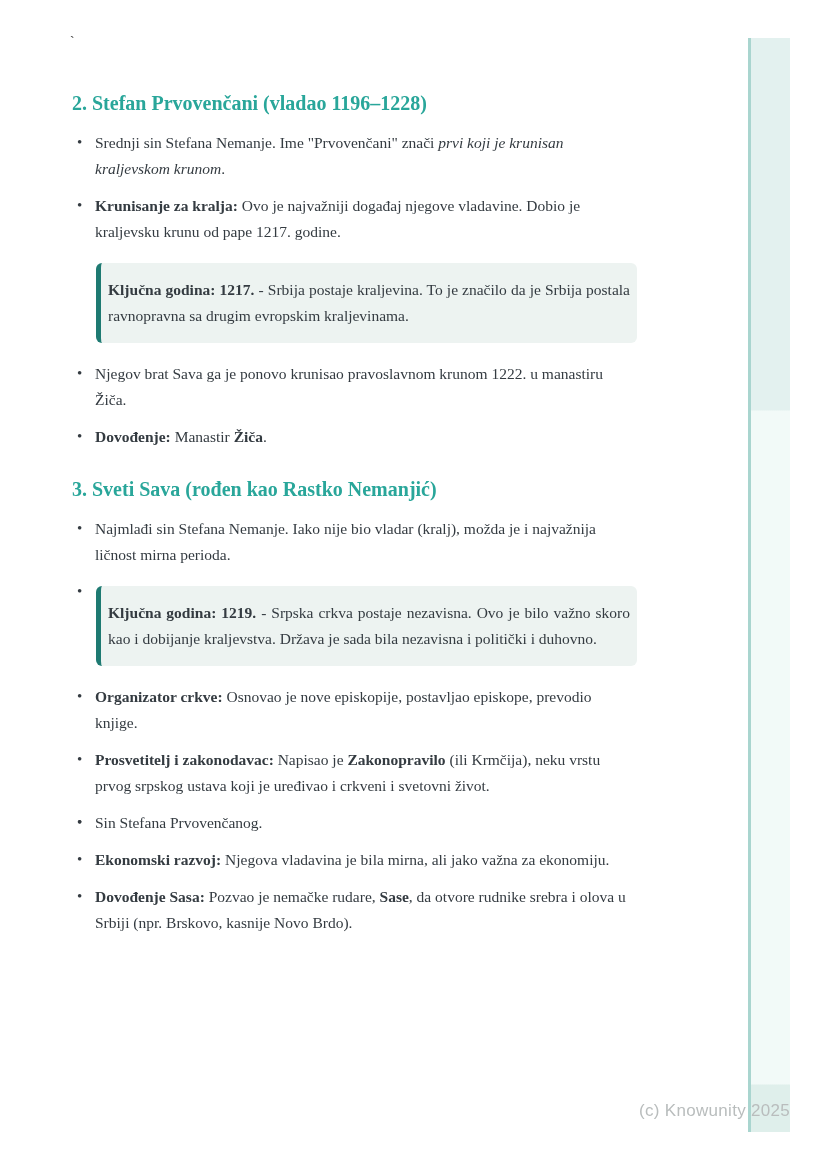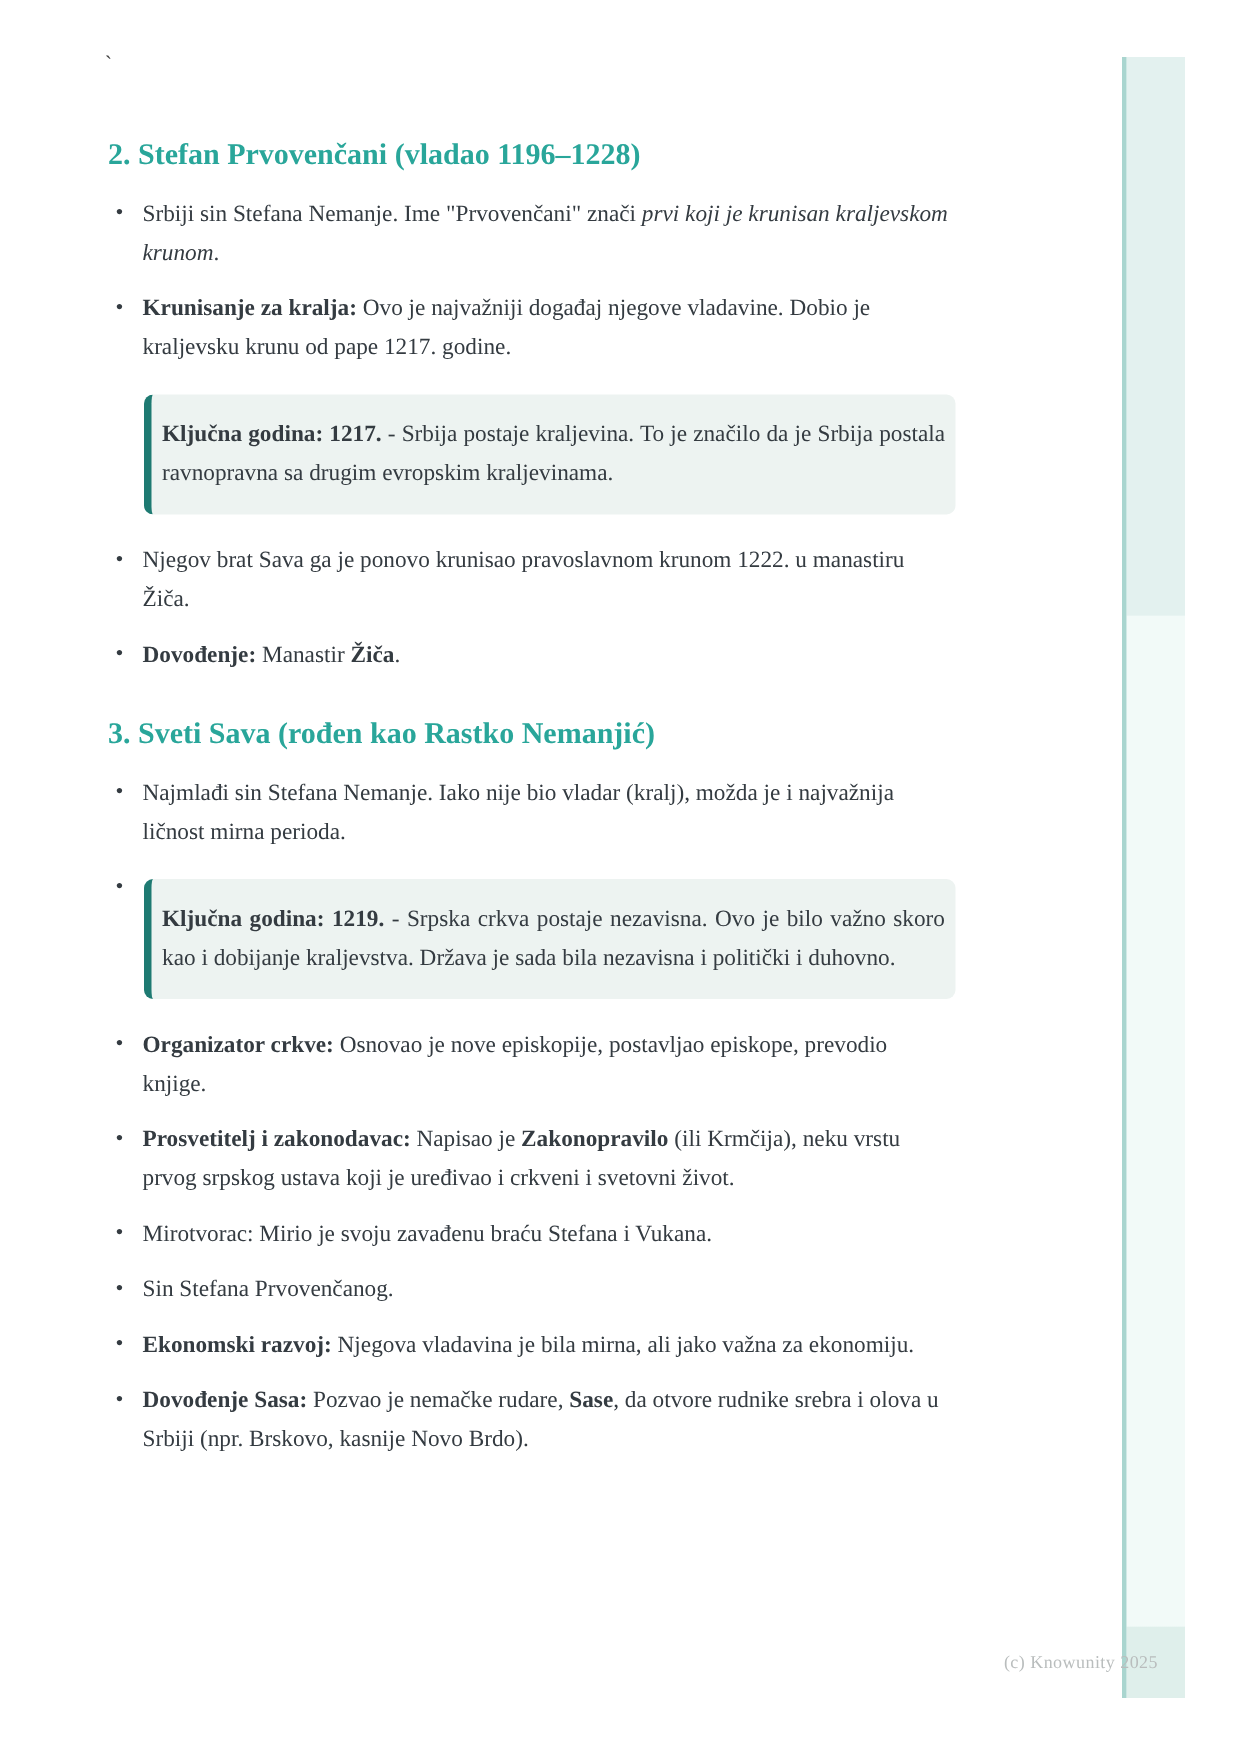--- a/index.html
+++ b/index.html
@@ -53,50 +53,50 @@
   .edge-band{
     position:absolute;left:748px;top:38px;width:42px;height:1094px;
     box-sizing:border-box;
     border-left:3px solid var(--band-edge);
     background:linear-gradient(to bottom,
       var(--band-top) 0px, var(--band-top) 372px,
       var(--band-mid) 373px, var(--band-mid) 1046px,
       var(--band-bottom) 1047px, var(--band-bottom) 100%);
   }
   .watermark{
-    position:absolute;top:1101px;right:56px;z-index:5;
-    font-size:12px;letter-spacing:0.3px;color:var(--watermark);font-family:Liberation Serif, serif;
+    position:absolute;top:1101px;right:38px;z-index:5;
+    font-size:17px;letter-spacing:0.3px;color:var(--watermark);
   }
 </style>
 </head>
 <body>
 
 <div class="page">
   <span class="stray-mark">`</span>
   <main class="content" id="content">
       <section class="section">
         <h2>2. Stefan Prvovenčani (vladao 1196–1228)</h2>
-        <div class="bullet"><span class="bullet-dot">•</span><span><span>Srbiji sin Stefana Nemanje. Ime "Prvovenčani" znači </span><i>prvi koji je krunisan kraljevskom krunom</i><span>.</span></span></div>
+        <div class="bullet"><span class="bullet-dot">•</span><span><span>Srednji sin Stefana Nemanje. Ime "Prvovenčani" znači </span><i>prvi koji je krunisan kraljevskom krunom</i><span>.</span></span></div>
         <div class="bullet"><span class="bullet-dot">•</span><span><b>Krunisanje za kralja:</b><span> Ovo je najvažniji događaj njegove vladavine. Dobio je kraljevsku krunu od pape 1217. godine.</span></span></div>
         <div class="callout">
           <p><b>Ključna godina: 1217.</b><span> - Srbija postaje kraljevina. To je značilo da je Srbija postala ravnopravna sa drugim evropskim kraljevinama.</span></p>
         </div>
         <div class="bullet"><span class="bullet-dot">•</span><span><span>Njegov brat Sava ga je ponovo krunisao pravoslavnom krunom 1222. u manastiru Žiča.</span></span></div>
         <div class="bullet"><span class="bullet-dot">•</span><span><b>Dovođenje:</b><span> Manastir </span><b>Žiča</b><span>.</span></span></div>
       </section>
       <section class="section">
         <h2>3. Sveti Sava (rođen kao Rastko Nemanjić)</h2>
         <div class="bullet"><span class="bullet-dot">•</span><span><span>Najmlađi sin Stefana Nemanje. Iako nije bio vladar (kralj), možda je i najvažnija ličnost mirna perioda.</span></span></div>
         <div class="bullet"><span class="bullet-dot">•</span></div>
         <div class="callout">
           <p><b>Ključna godina: 1219.</b><span> - Srpska crkva postaje nezavisna. Ovo je bilo važno skoro kao i dobijanje kraljevstva. Država je sada bila nezavisna i politički i duhovno.</span></p>
         </div>
         <div class="bullet"><span class="bullet-dot">•</span><span><b>Organizator crkve:</b><span> Osnovao je nove episkopije, postavljao episkope, prevodio knjige.</span></span></div>
         <div class="bullet"><span class="bullet-dot">•</span><span><b>Prosvetitelj i zakonodavac:</b><span> Napisao je </span><b>Zakonopravilo</b><span> (ili Krmčija), neku vrstu prvog srpskog ustava koji je uređivao i crkveni i svetovni život.</span></span></div>
-        <div class="bullet"><span class="bullet-dot">•</span><span><span>Mirotvorac: Mirio je svoju zavađenu braću Stefana i Vukana.</span></span></div>
+        <div class="bullet"><span class="bullet-dot">•</span></div>
       </section>
       <section class="section">
         <div class="bullet"><span class="bullet-dot">•</span><span><span>Sin Stefana Prvovenčanog.</span></span></div>
         <div class="bullet"><span class="bullet-dot">•</span><span><b>Ekonomski razvoj:</b><span> Njegova vladavina je bila mirna, ali jako važna za ekonomiju.</span></span></div>
         <div class="bullet"><span class="bullet-dot">•</span><span><b>Dovođenje Sasa:</b><span> Pozvao je nemačke rudare, </span><b>Sase</b><span>, da otvore rudnike srebra i olova u Srbiji (npr. Brskovo, kasnije Novo Brdo).</span></span></div>
       </section>
     </main>
   <div class="edge-band"></div>
   <span class="watermark">(c) Knowunity 2025</span>
 </div>

